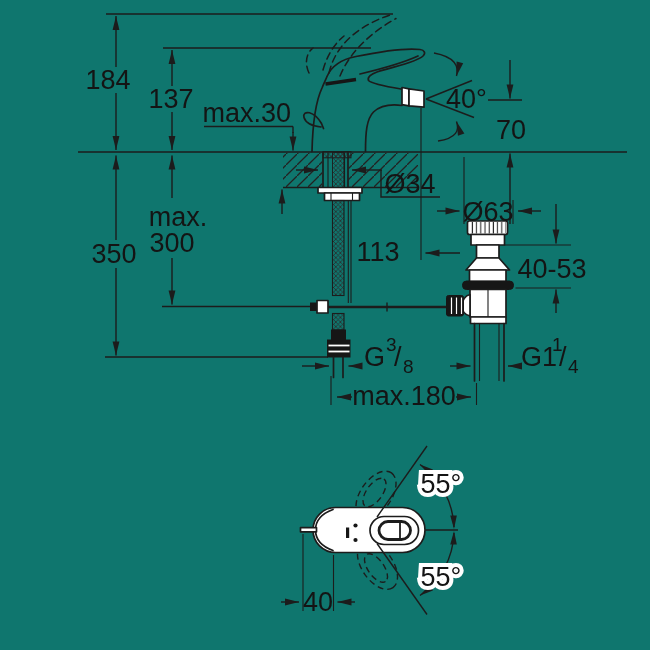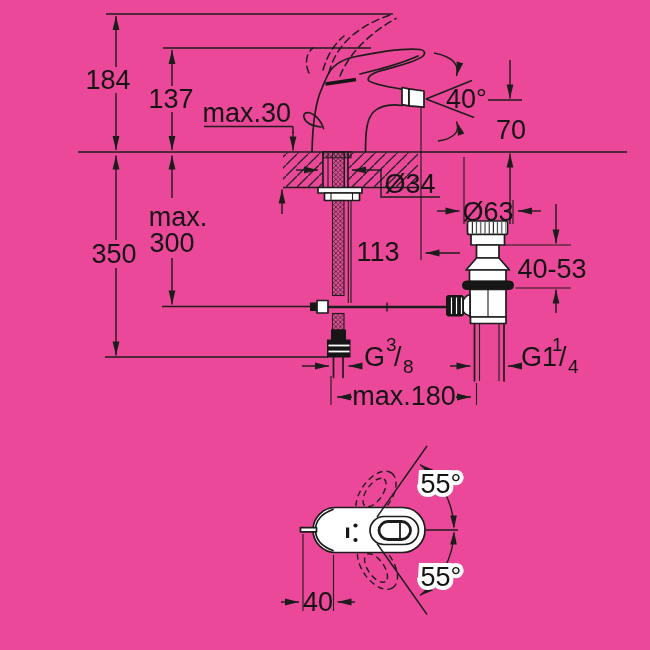--- a/index.html
+++ b/index.html
@@ -1,16 +1,16 @@
 <!DOCTYPE html>
 <html><head>
 <meta charset="utf-8">
 <style>
   html,body{margin:0;padding:0;background:#ffffff;}
-  #stage{position:relative;width:650px;height:650px;background:#ec4899;overflow:hidden;
+  #stage{position:relative;width:650px;height:650px;background:#0f766e;overflow:hidden;
          font-family:"Liberation Sans","DejaVu Sans",sans-serif;}
   svg{position:absolute;left:0;top:0;}
   .dr{fill:none;stroke:#1c1c1c;stroke-width:1.7;stroke-linecap:round;stroke-linejoin:round;}
   .drw{fill:#ffffff;stroke:#1c1c1c;stroke-width:1.7;stroke-linejoin:round;}
   .dl{fill:none;stroke:#1c1c1c;stroke-width:1.4;stroke-linecap:butt;}
   .thin{fill:none;stroke:#1c1c1c;stroke-width:1.1;}
   .dash{fill:none;stroke:#1c1c1c;stroke-width:1.5;stroke-dasharray:7 4.5;stroke-linecap:round;}
   .dash2{fill:none;stroke:#1c1c1c;stroke-width:1.4;stroke-dasharray:6 4;}
   .blk{fill:#161616;stroke:#161616;}
   .t{font-size:27px;fill:#141414;}

